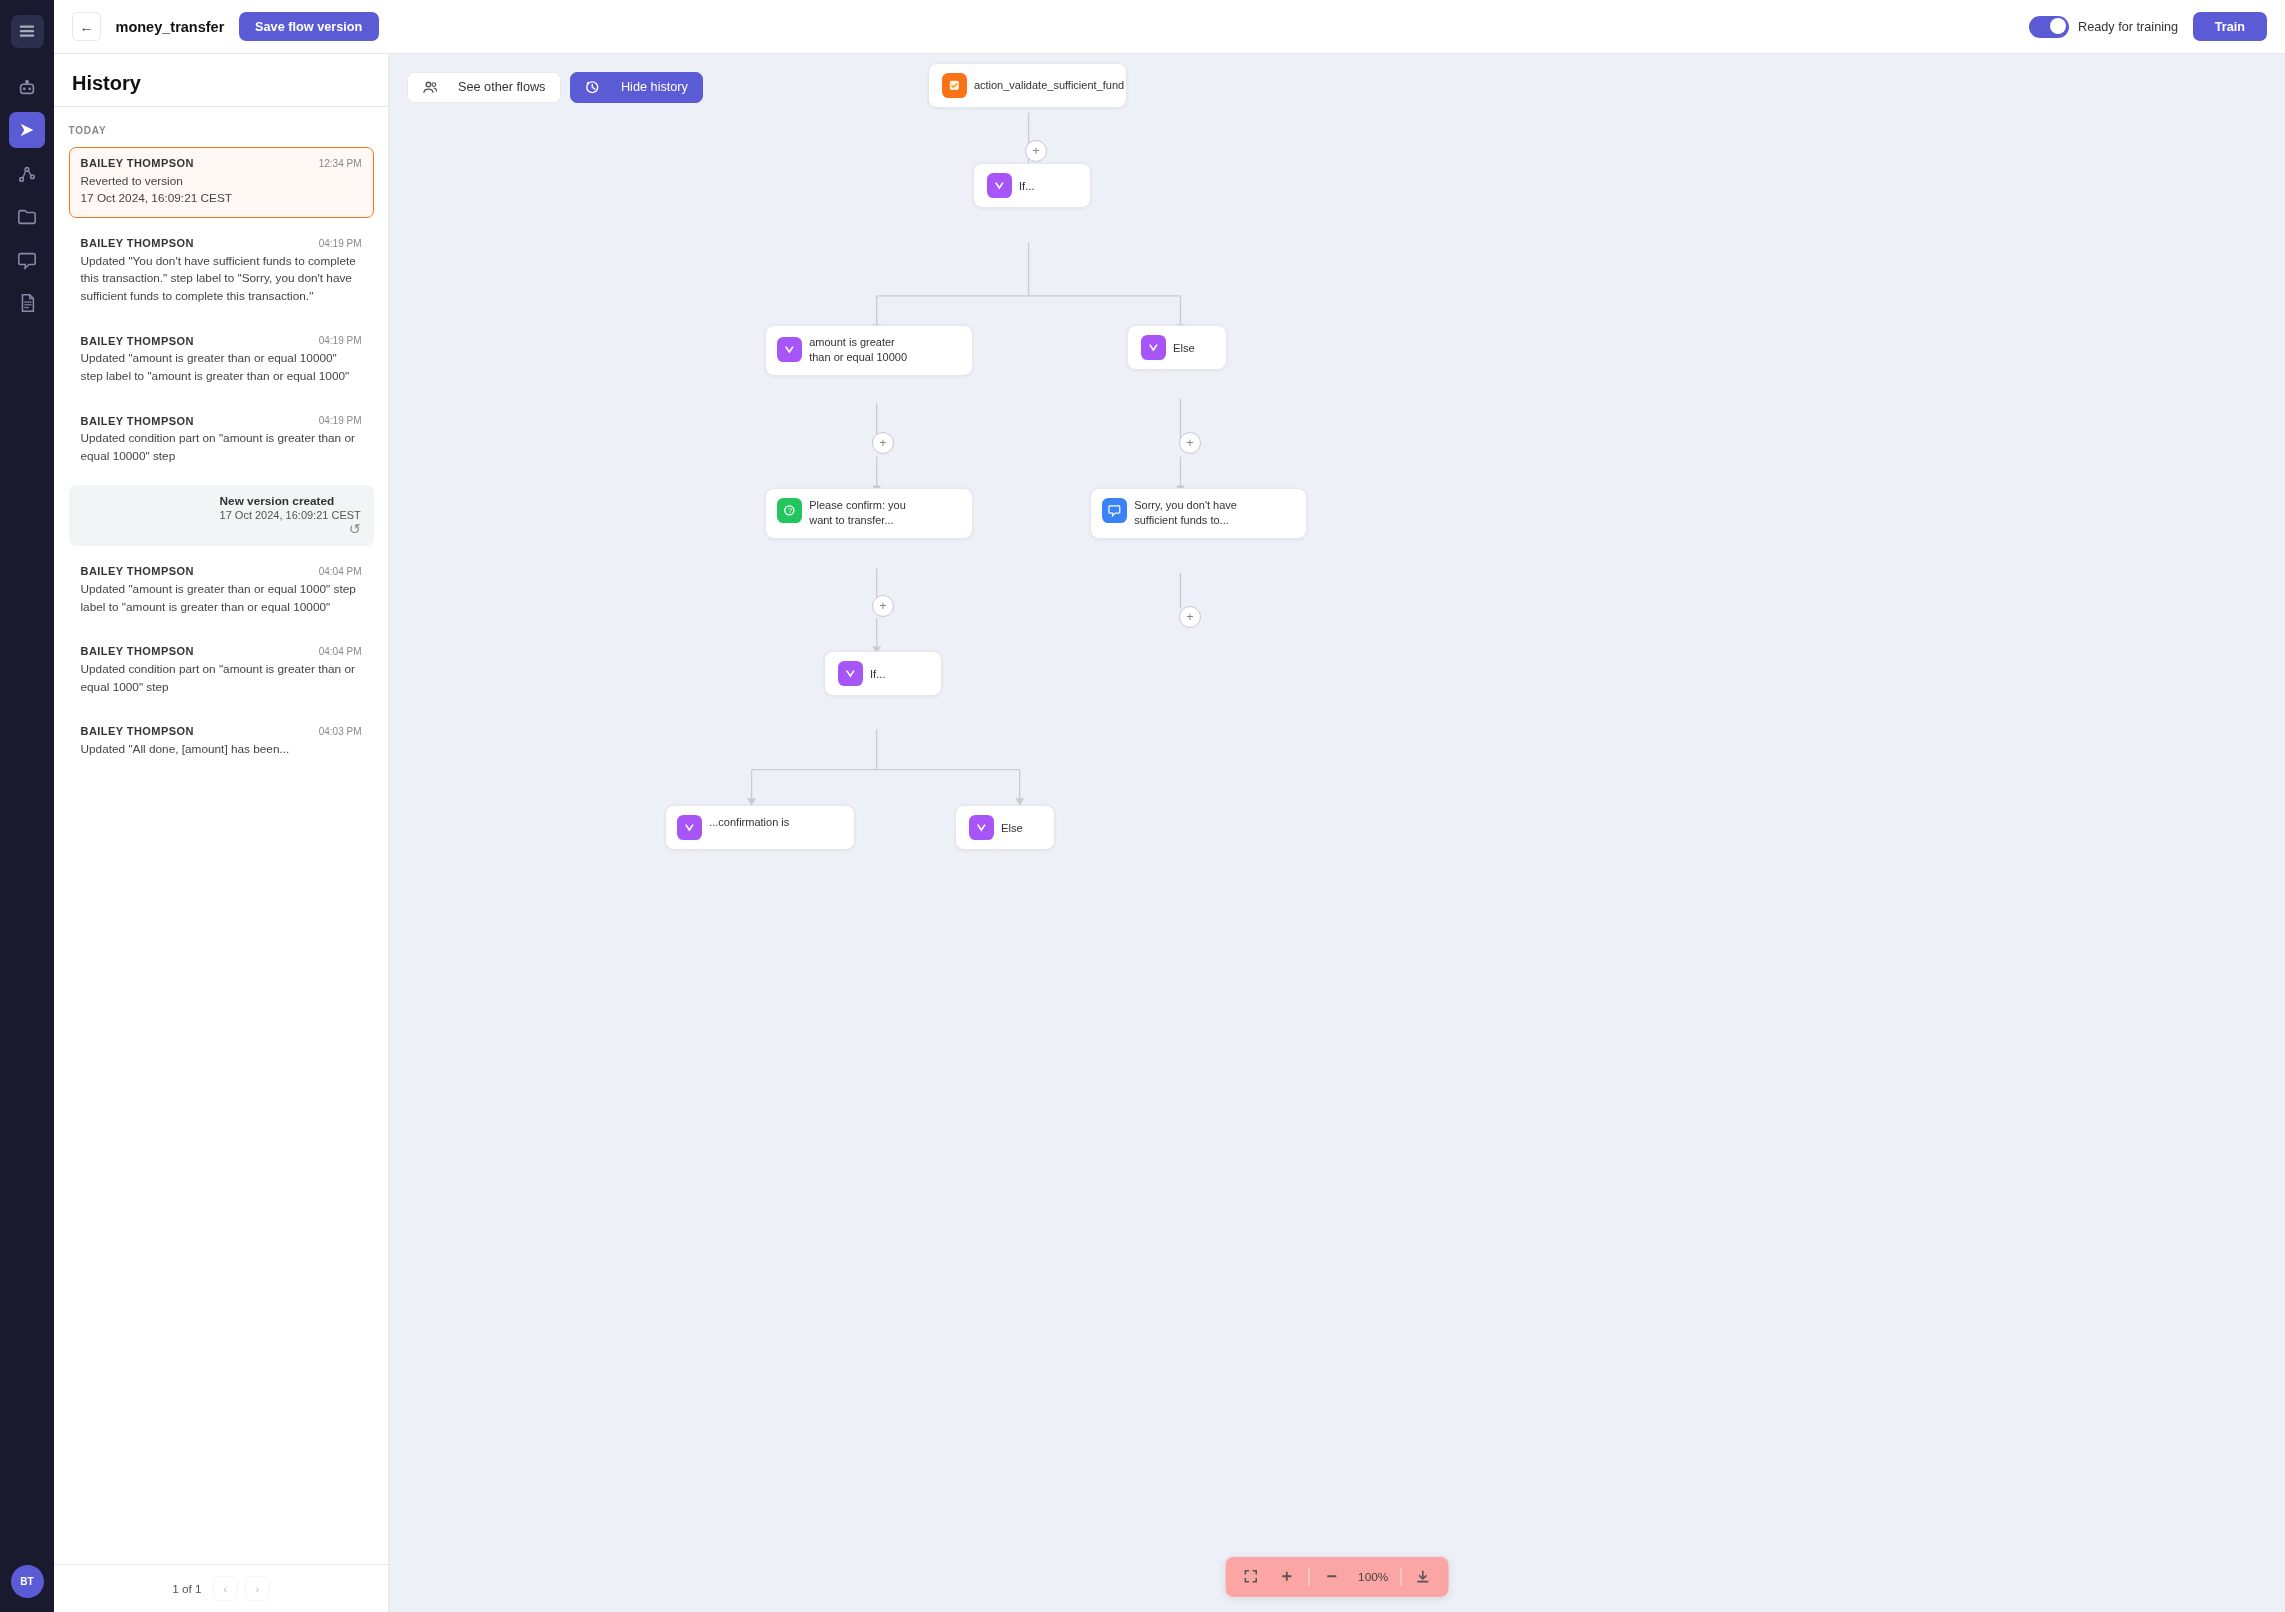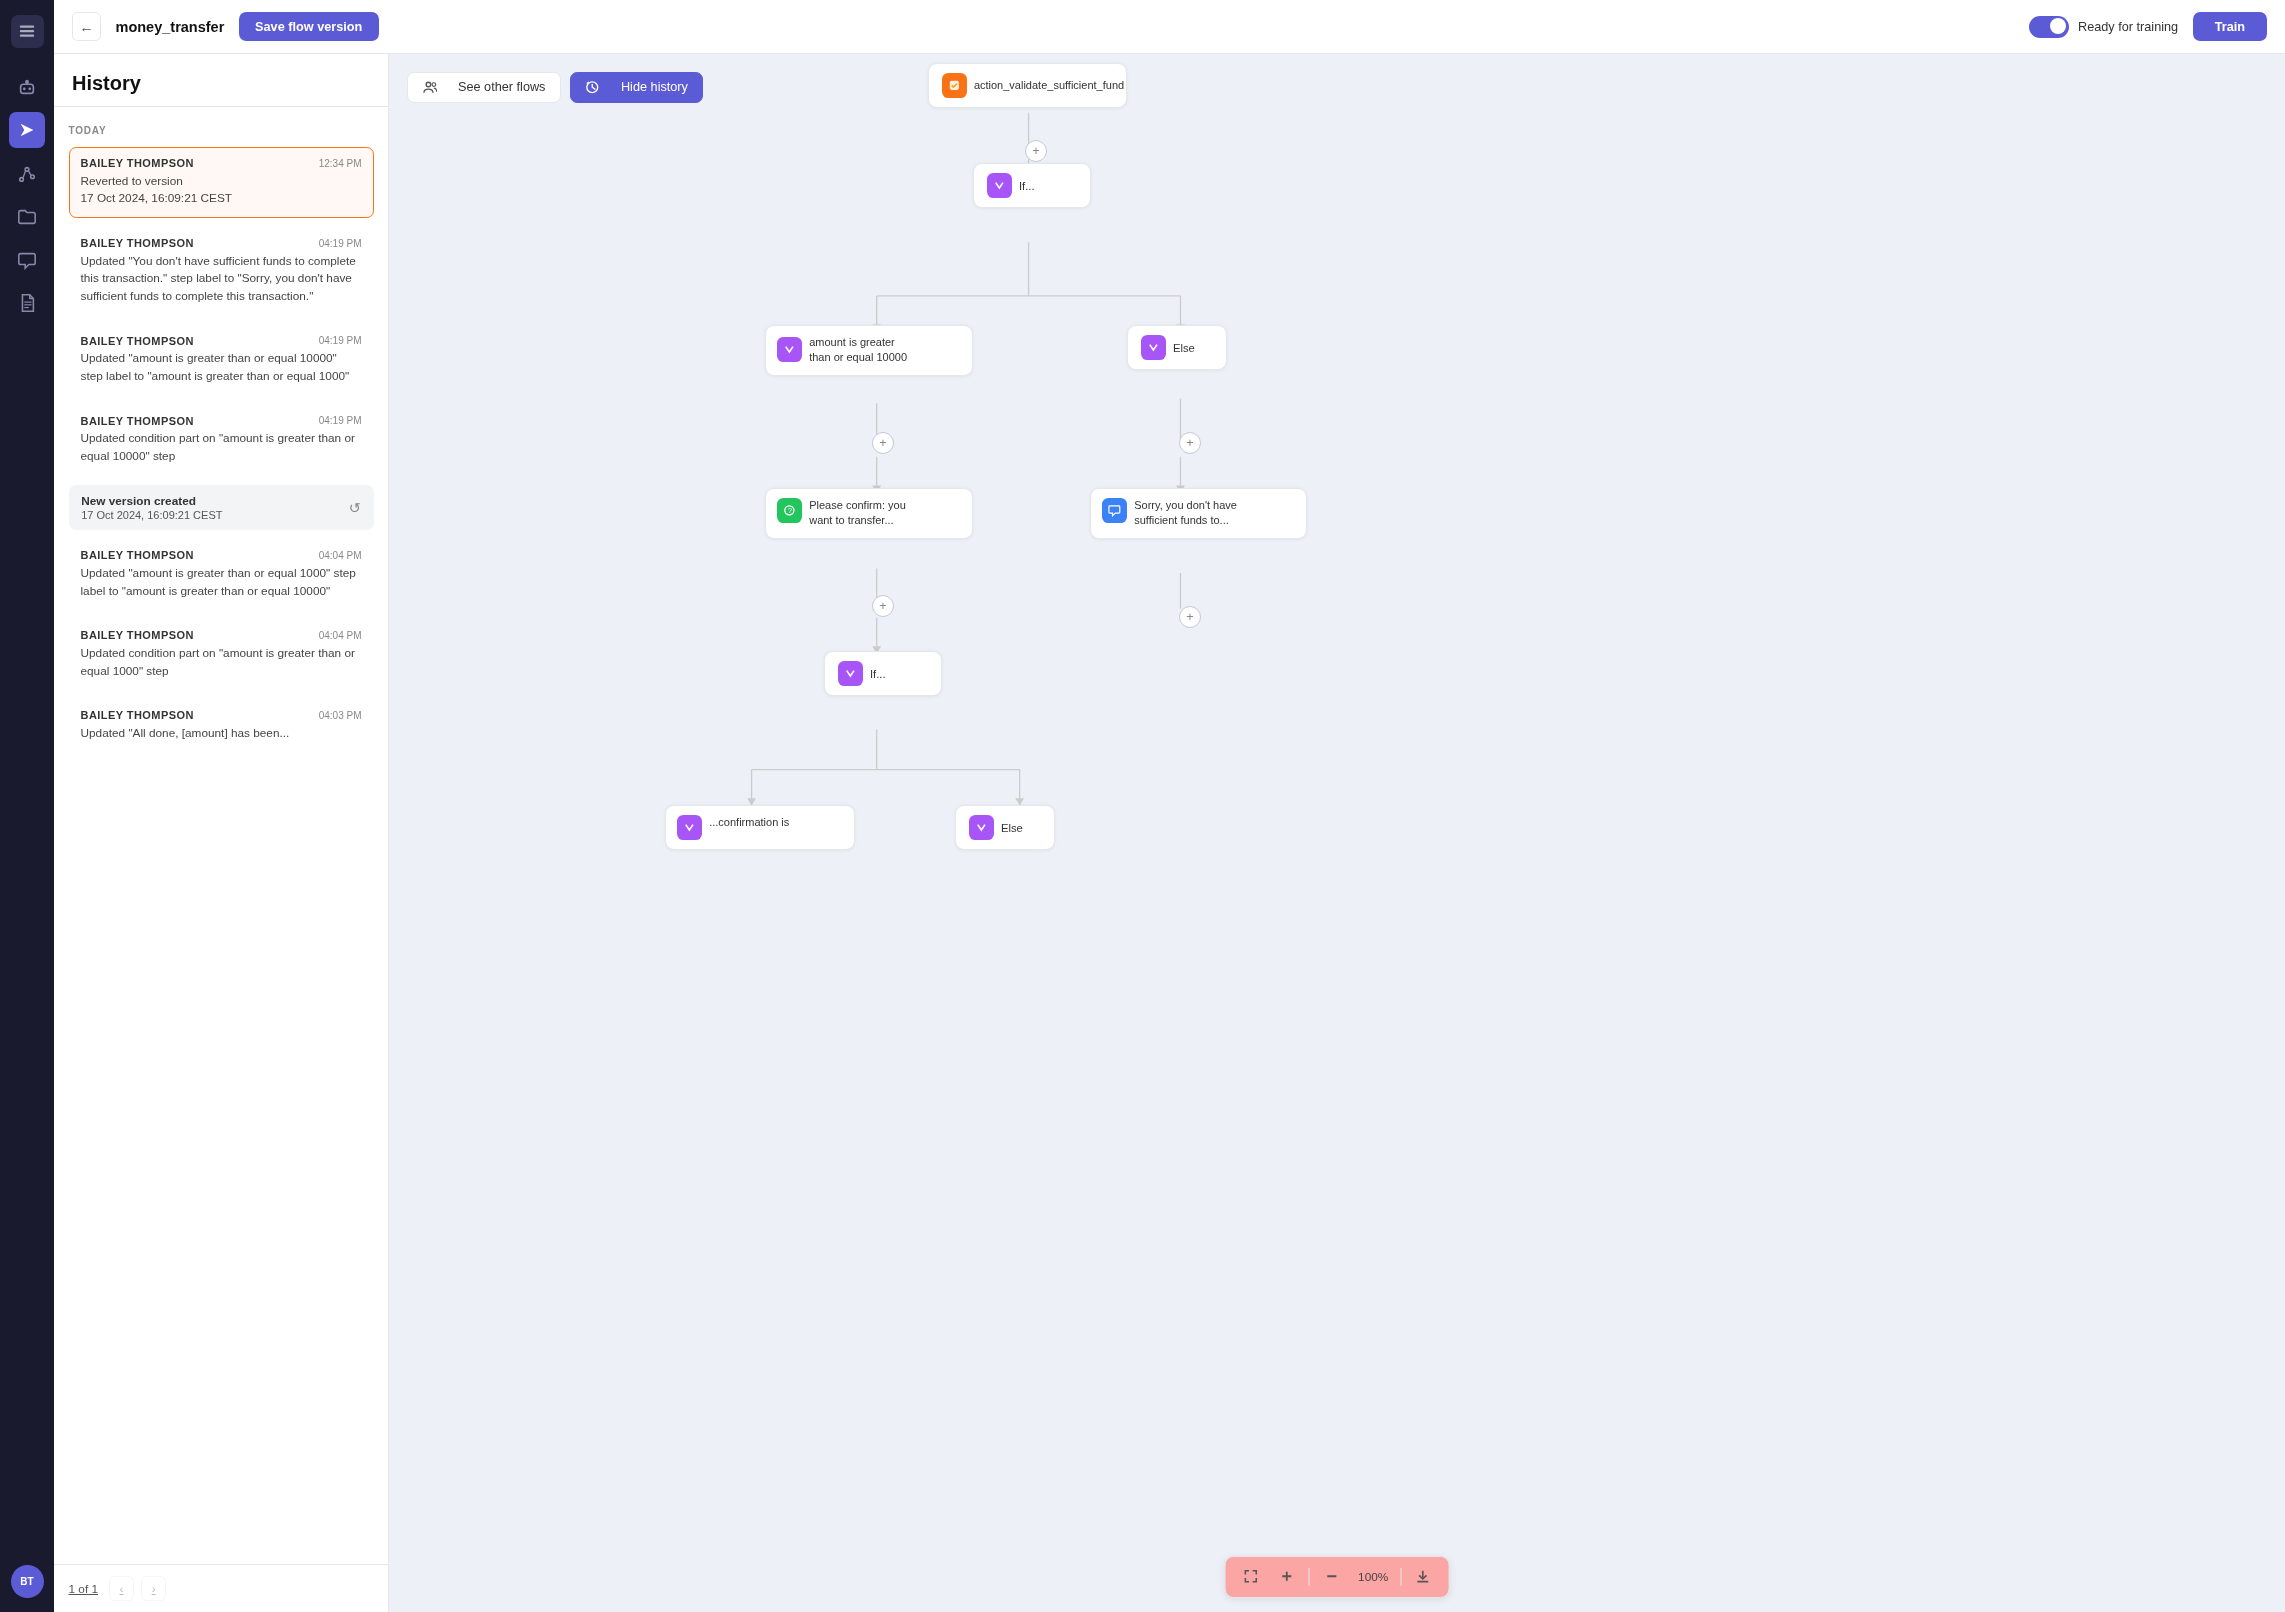--- a/index.html
+++ b/index.html
@@ -189,22 +189,23 @@
       font-size: 11.8px;
       color: #444;
       line-height: 1.5;
     }
     .history-version-block {
       background: #f3f4f6;
       border-radius: 7.2px;
       padding: 9px 12.7px;
       margin-bottom: 9px;
       display: flex;
-      align-items: center;
+      align-items: flex-end;
       justify-content: space-between;
+      flex-direction: column;
     }
     .history-version-label {
       font-size: 11.8px;
       font-weight: 600;
       color: #333;
     }
     .history-version-date {
       font-size: 11px;
       color: #555;
       margin-top: 1.8px;
@@ -212,25 +213,24 @@
     .history-version-icon {
       color: #888;
       font-size: 14.5px;
       cursor: pointer;
     }
     .history-footer {
       padding: 11px 14.5px;
       border-top: 0.9px solid #e5e7eb;
       display: flex;
       align-items: center;
-      justify-content: flex-start;
+      justify-content: center;
       gap: 11px;
       font-size: 11.8px;
       color: #555;
-      text-decoration: underline;
     }
     .history-page-nav {
       display: flex; align-items: center; gap: 7.2px;
     }
     .history-page-btn {
       width: 25px; height: 25px;
       border-radius: 5.4px;
       border: 0.9px solid #e5e7eb;
       background: #fff;
       display: flex; align-items: center; justify-content: center;

